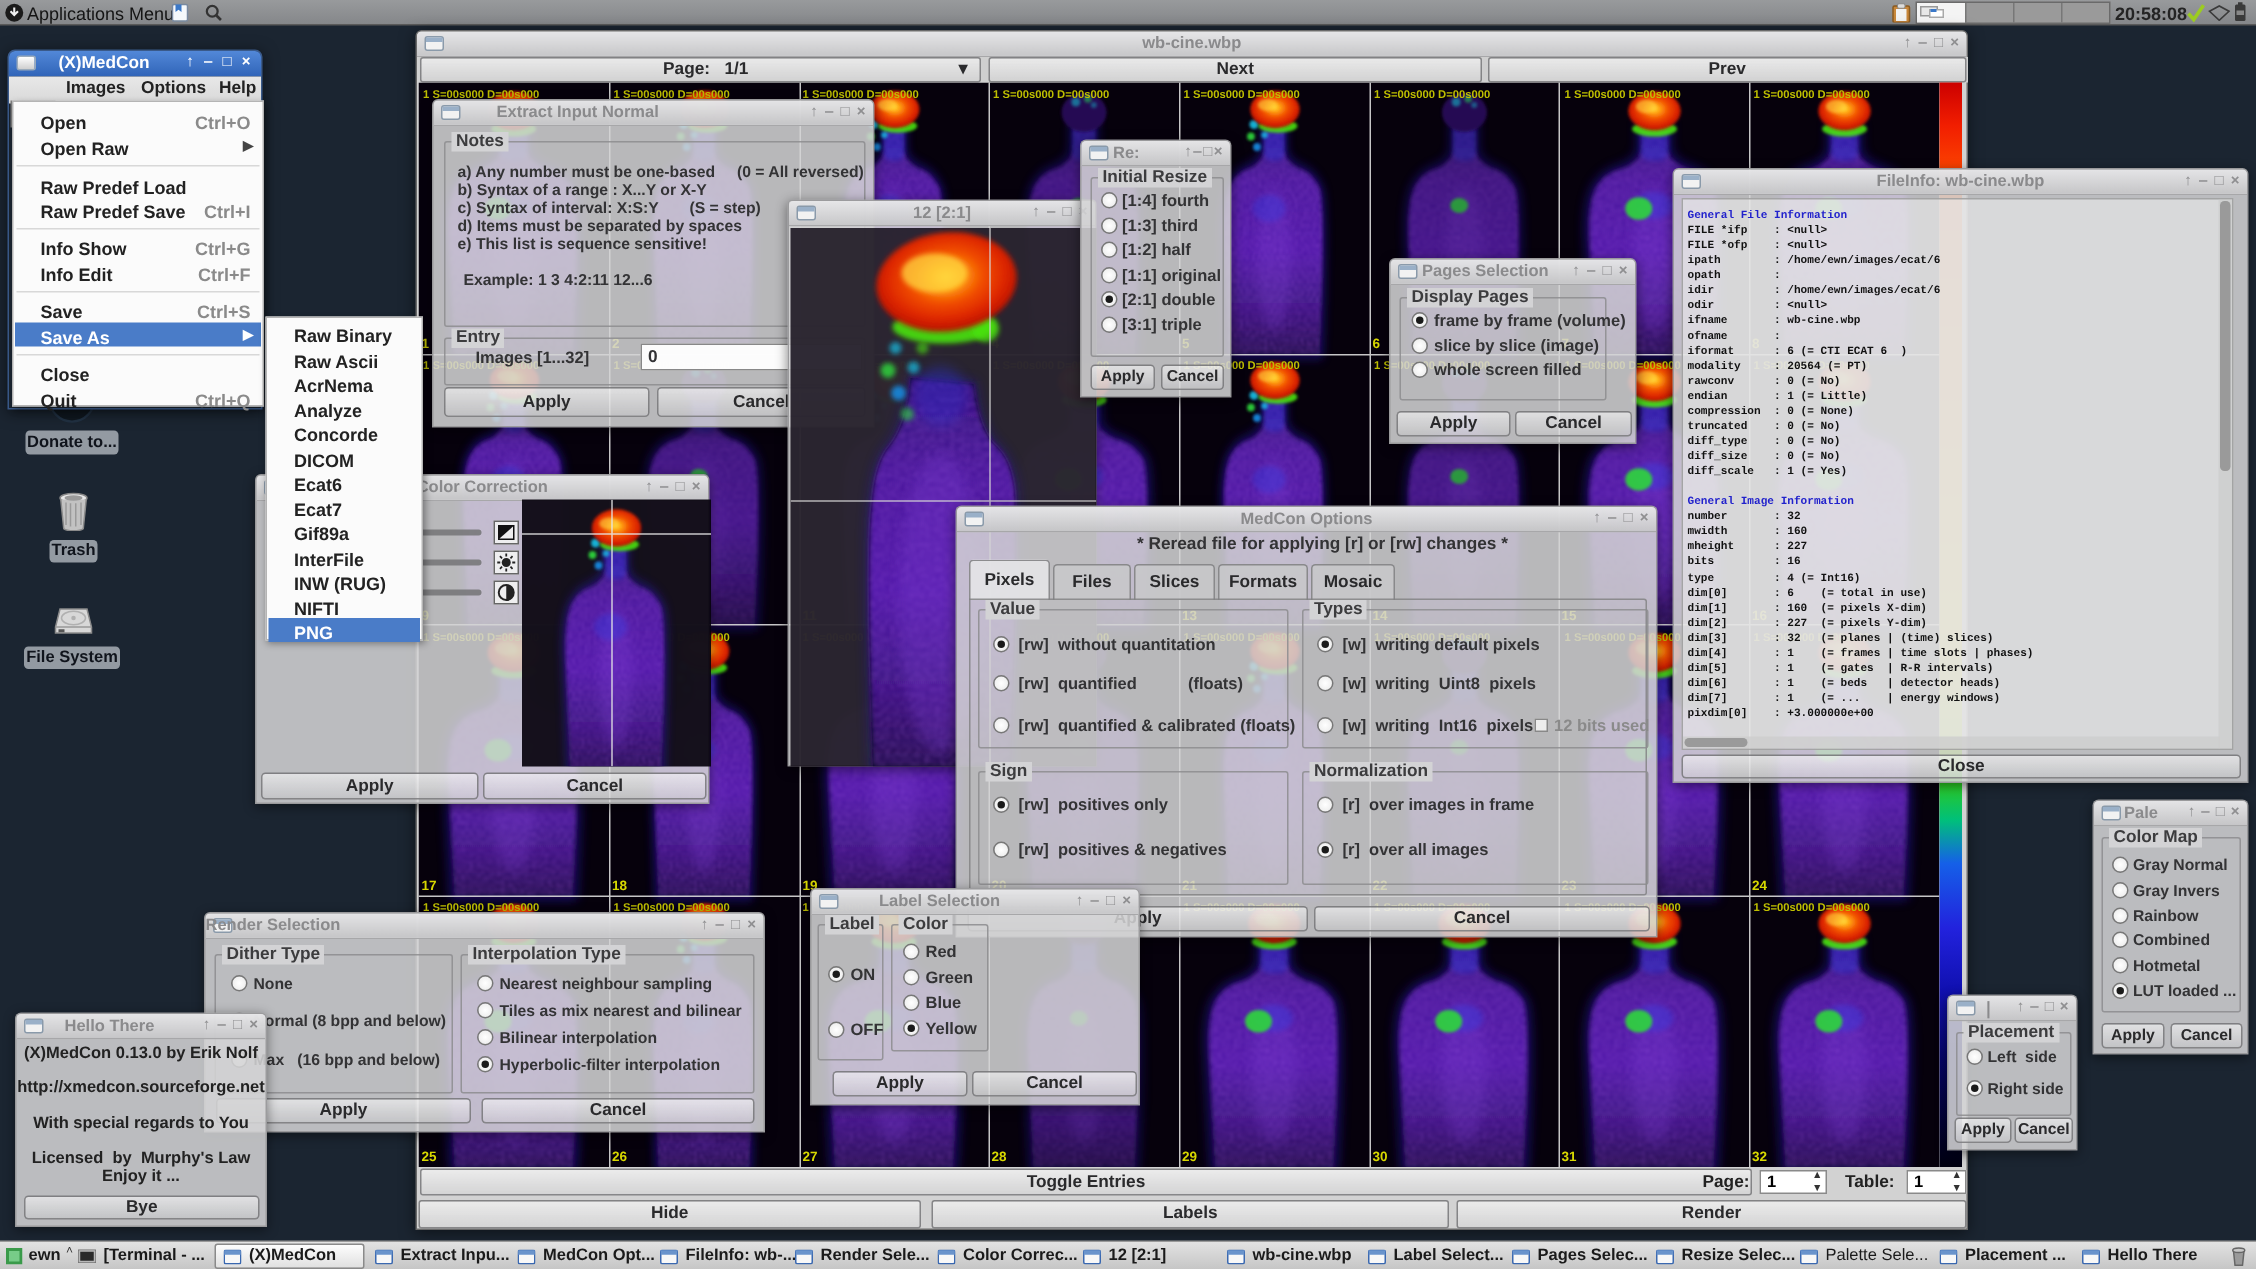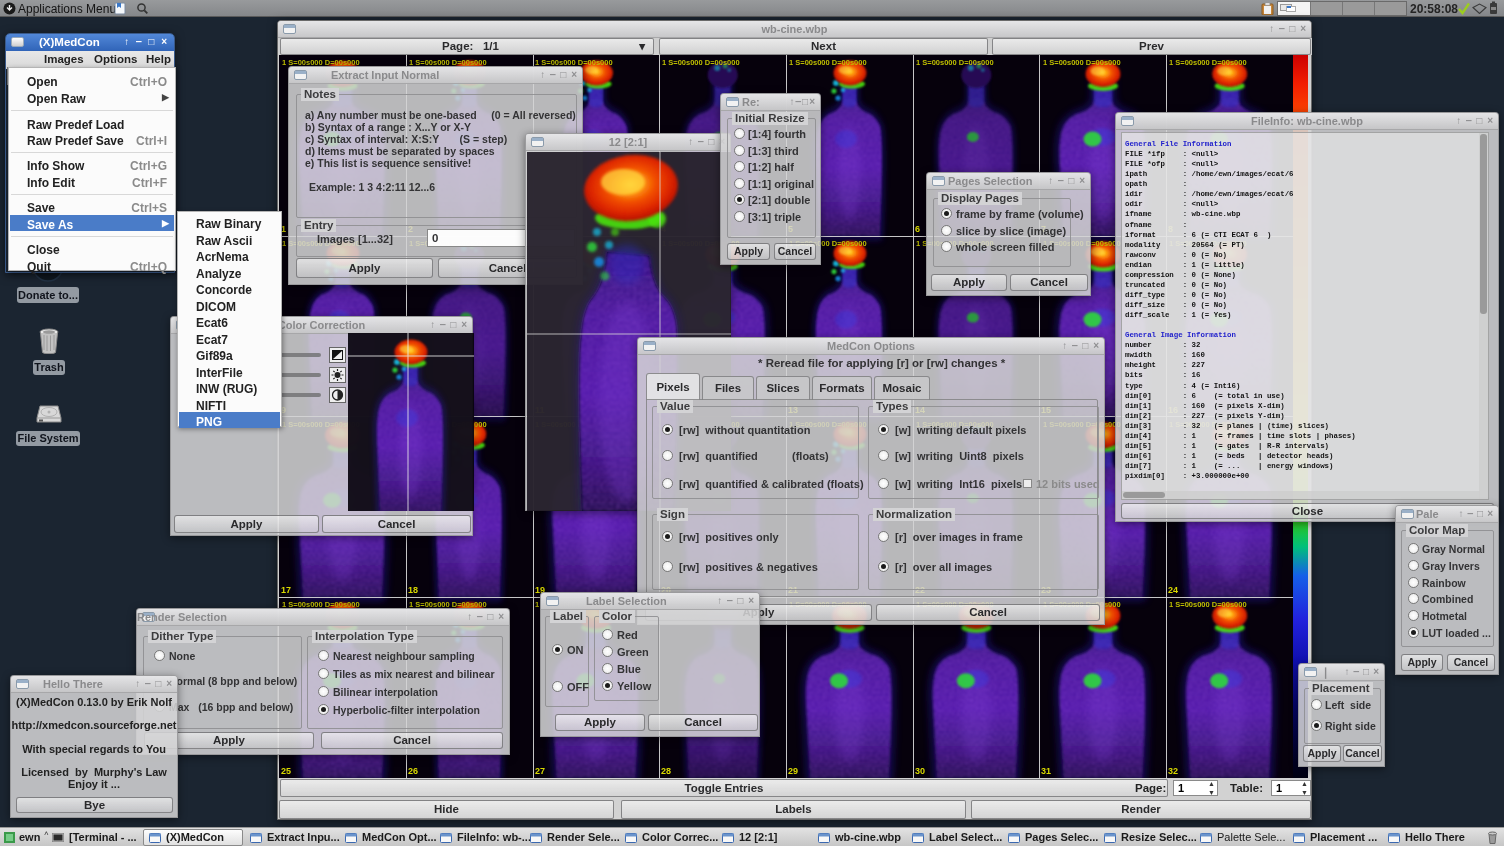--- a/index.html
+++ b/index.html
@@ -594,21 +594,21 @@
       <div class="tbt" style="left:32px">Hello There</div>
       <div class="tbc">↑ ‒ □ ×</div>
     </div>
     <div class="abs" style="left:0;top:20px;width:100%;text-align:center;font-size:11px;font-weight:bold;color:#222">(X)MedCon 0.13.0 by Erik Nolf</div>
     <div class="abs" style="left:0;top:43px;width:100%;text-align:center;font-size:11px;font-weight:bold;color:#222">http://xmedcon.sourceforge.net</div>
     <div class="abs" style="left:0;top:67px;width:100%;text-align:center;font-size:11px;font-weight:bold;color:#222">With special regards to You</div>
     <div class="abs" style="left:0;top:90px;width:100%;text-align:center;font-size:11px;font-weight:bold;color:#222">Licensed&nbsp; by&nbsp; Murphy's Law</div>
     <div class="abs" style="left:0;top:102px;width:100%;text-align:center;font-size:11px;font-weight:bold;color:#222">Enjoy it ...</div>
     <div class="btn" style="left:5px;top:121px;width:157px;height:16px;line-height:14px;font-size:11.5px">Bye</div>
   </div>
-<div class="win" style="left:1395px;top:505px;width:104px;height:170px">
+<div class="win" style="left:1395px;top:533px;width:104px;height:170px">
     <div class="tb">
       <div class="tbi"></div>
       <div class="tbt" style="left:20px">Pale</div>
       <div class="tbc">↑ ‒ □ ×</div>
     </div>
     <div class="grp" style="left:5px;top:24px;width:93px;height:117px">
       <span class="leg">Color Map</span>
       <span class="rd" style="left:6px;top:12px"></span>
       <span class="lb" style="left:20px;top:12px;font-size:10.5px">Gray Normal</span>
       <span class="rd" style="left:6px;top:29px"></span>

